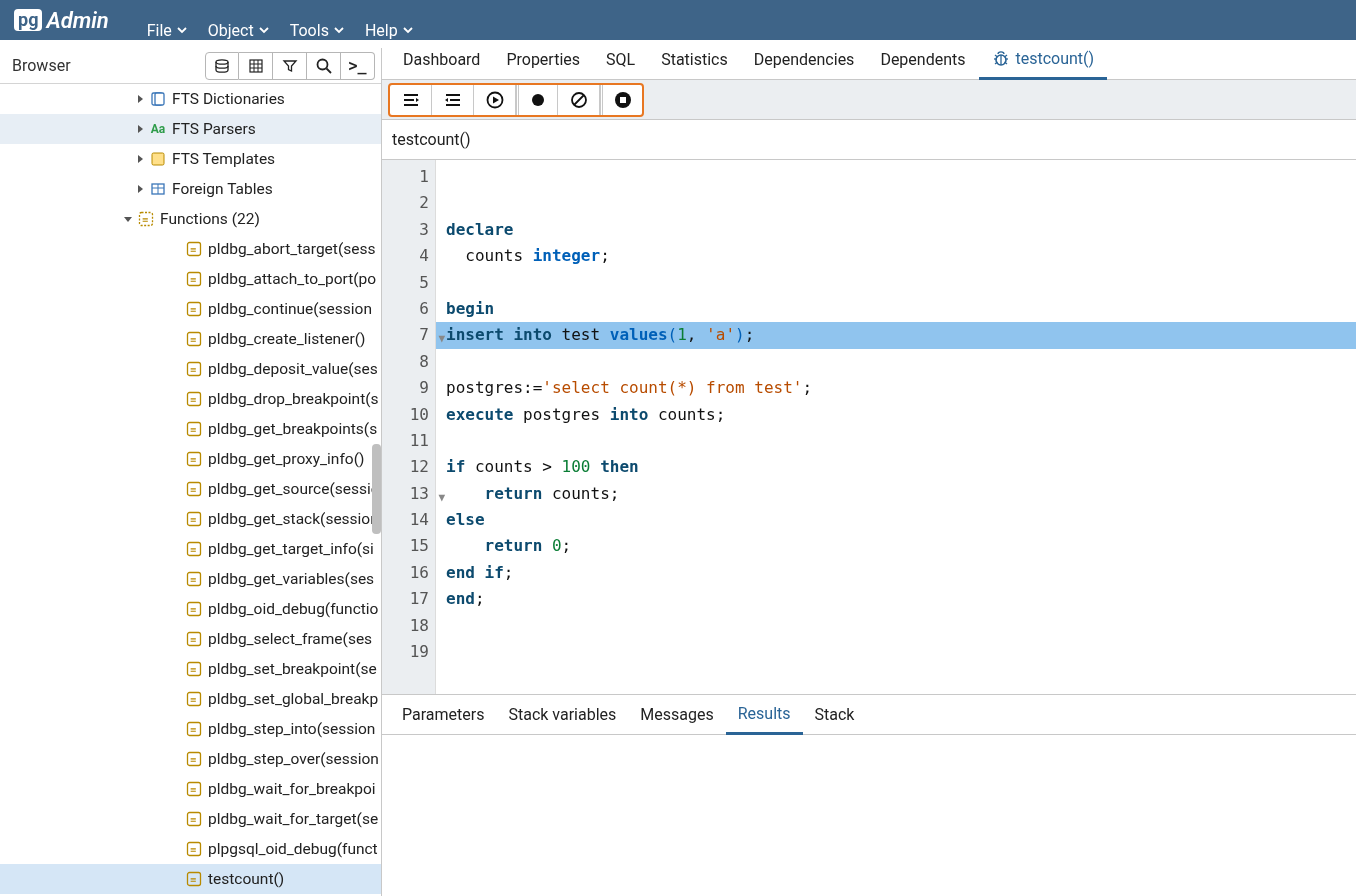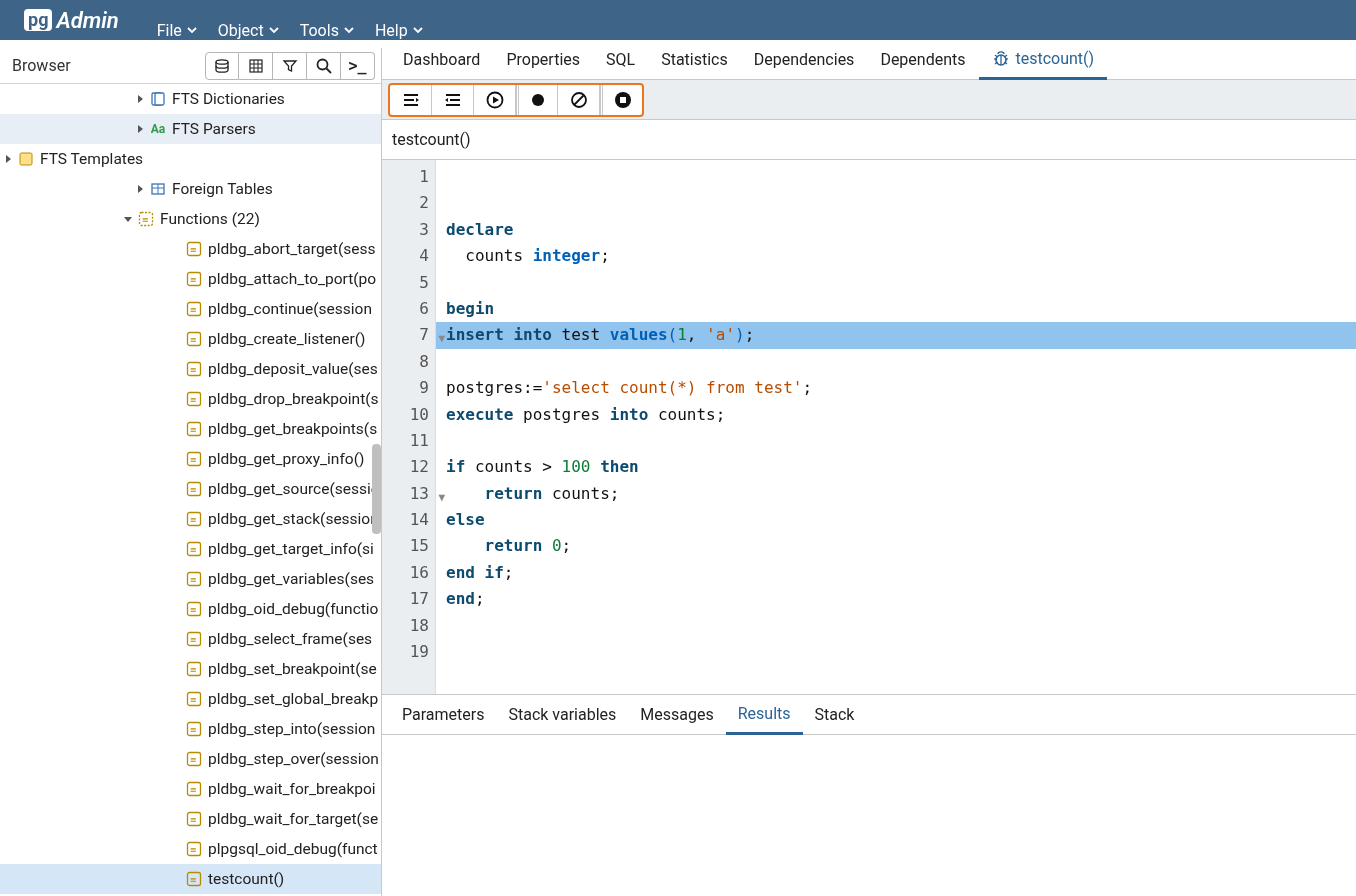--- a/index.html
+++ b/index.html
@@ -12,21 +12,21 @@
   overflow: hidden;
   background: #fff;
 }
 
 .topbar {
   height: 40px;
   background: #3e6488;
   color: #fff;
   display: flex;
   align-items: center;
-  padding: 0 24px;
+  padding: 0 14px;
 }
 .logo { display: flex; align-items: center; font-style: italic; font-weight: 600; font-size: 22px; margin-right: 28px; }
 .logo .pg { background: #fff; color: #3e6488; font-style: normal; font-weight: 700; border-radius: 4px; padding: 0 4px 1px 4px; font-size: 18px; margin-right: 4px; }
 .menu-item { display: flex; align-items: center; padding: 0 10px; height: 40px; cursor: pointer; font-size: 16px; }
 .menu-item svg { margin-left: 4px; }
 
 .main { display: flex; height: calc(896px - 40px); }
 .sidebar { width: 382px; border-right: 1px solid #c8c8c8; display: flex; flex-direction: column; margin-top: 8px; }
 .sidebar-header { display: flex; align-items: center; justify-content: space-between; height: 36px; padding: 0 6px 0 12px; border-bottom: 1px solid #d4d4d4; }
 .sidebar-title { font-size: 16px; color: #333; }
@@ -170,21 +170,21 @@
             <span class="chev">
               <svg width="10" height="10" viewBox="0 0 10 10">
                 <path d="M3 1l5 4-5 4z" fill="#555"></path>
               </svg>
             </span>
             <span class="t-icon">
               <span style="color:#2e9c4a;font-weight:700;font-size:12px;">Aa</span>
             </span>
             <span class="t-label">FTS Parsers</span>
           </div>
-          <div class="tree-row" style="">
+          <div class="tree-row" style="padding-left: 132px;">
             <span class="chev">
               <svg width="10" height="10" viewBox="0 0 10 10">
                 <path d="M3 1l5 4-5 4z" fill="#555"></path>
               </svg>
             </span>
             <span class="t-icon">
               <svg width="16" height="16" viewBox="0 0 16 16">
                 <rect x="2" y="2" width="12" height="12" rx="1.5" fill="#ffe08a" stroke="#b88a00"></rect>
               </svg>
             </span>

